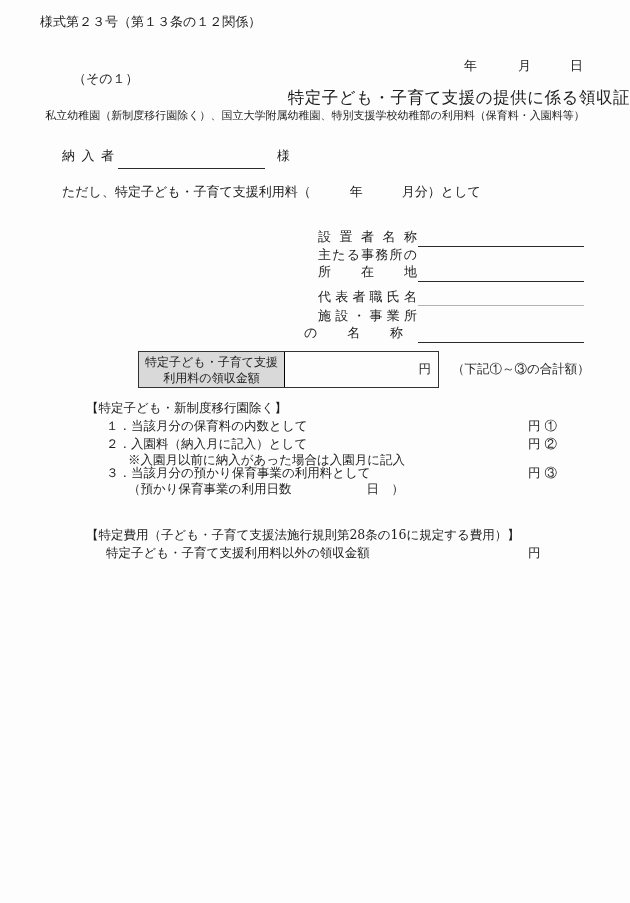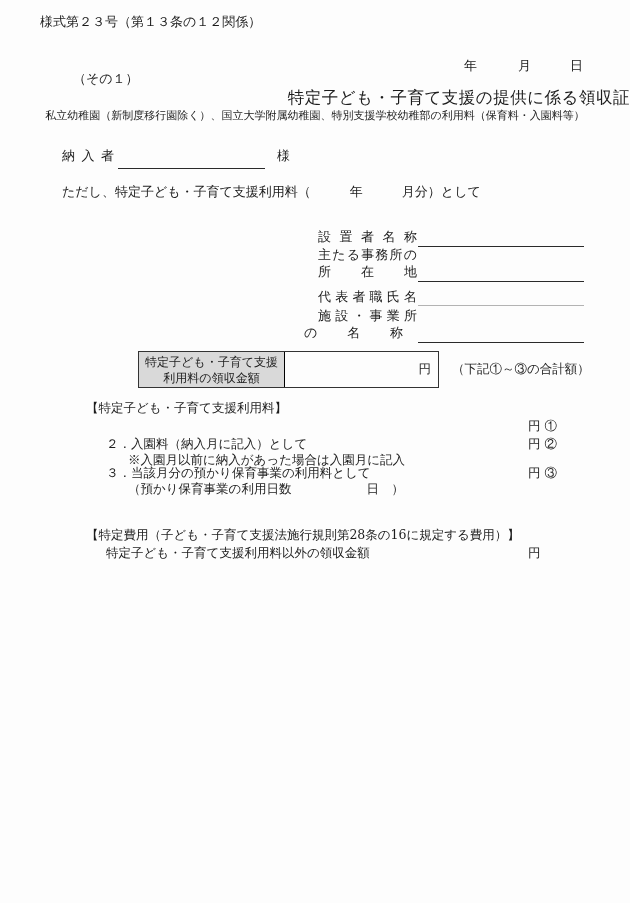--- a/index.html
+++ b/index.html
@@ -109,22 +109,23 @@
     <div class="label-cell">
       <span>特定子ども・子育て支援</span>
       <span>利用料の領収金額</span>
     </div>
     <div class="value-cell">
       <span>円</span>
     </div>
   </div>
   <div class="abs t12" style="left:452px; top:361px;">（下記①～③の合計額）</div>
 
-  <div class="abs t12" style="left:86px; top:400px;">【特定子ども・子育て支援利用料】</div>
+  <div class="abs t12" style="left:86px; top:400px;">【特定子ども・新制度移行園除く】</div>
 
+  <div class="abs t12" style="left:106px; top:418px;">１．当該月分の保育料の内数として</div>
   <div class="abs t12 marker" style="top:418px;">円 ①</div>
 
   <div class="abs t12" style="left:106px; top:436px;">２．入園料（納入月に記入）として</div>
   <div class="abs t12 marker" style="top:436px;">円 ②</div>
 
   <div class="abs t12" style="left:128px; top:452px;">※入園月以前に納入があった場合は入園月に記入</div>
 
   <div class="abs t12" style="left:106px; top:465px;">３．当該月分の預かり保育事業の利用料として</div>
   <div class="abs t12 marker" style="top:465px;">円 ③</div>
 

